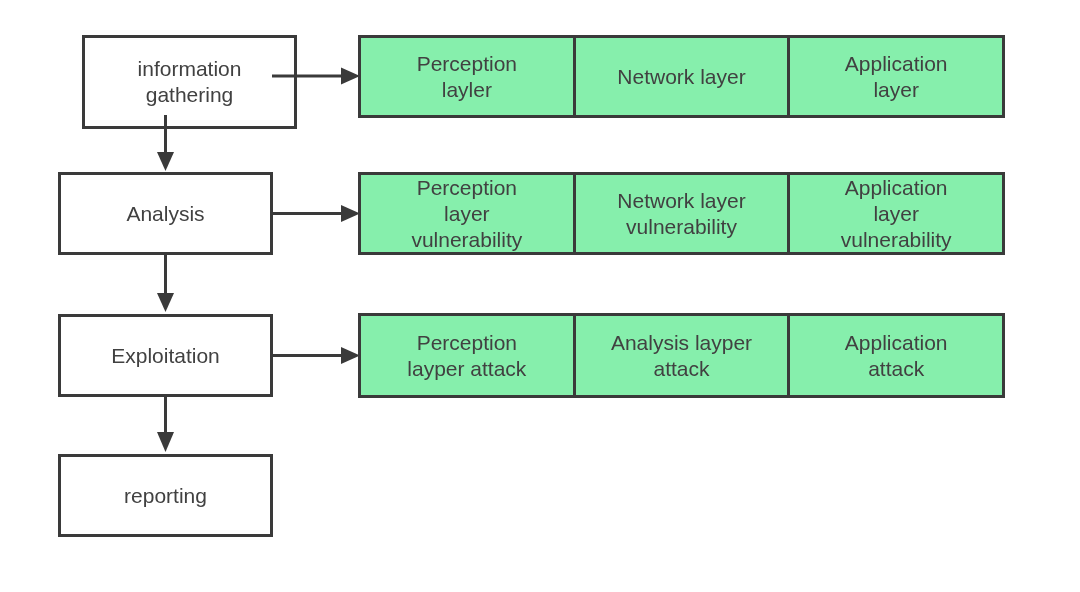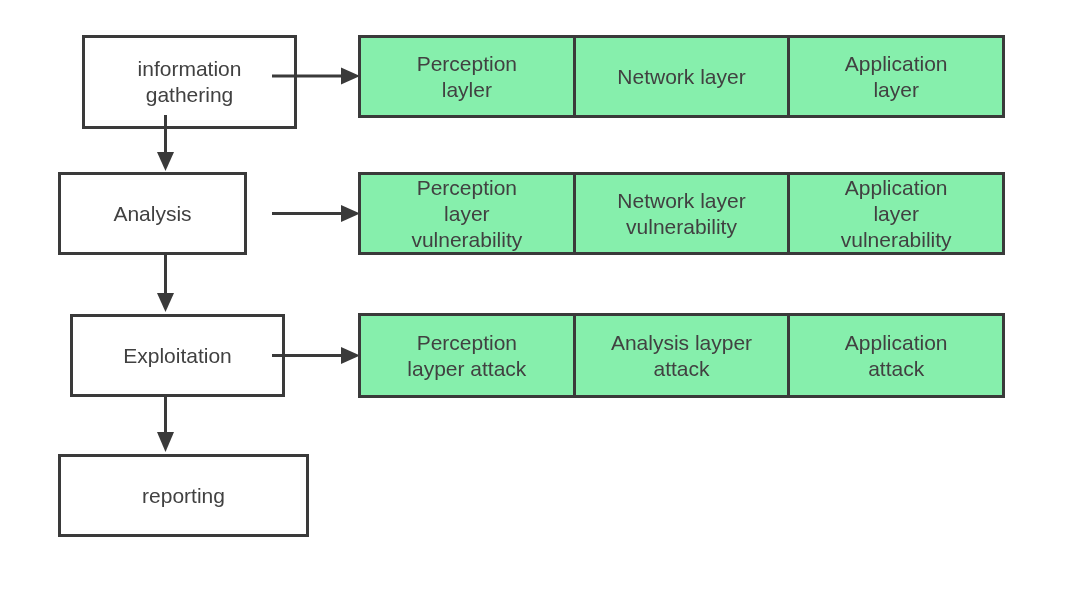--- a/index.html
+++ b/index.html
@@ -47,29 +47,29 @@
 </head>
 <body>
 
 <div class="canvas">
 
   <div class="box" style="left:58px; top:35px; width:215px; height:94px;margin-left:24px;">
     <span class="label">information
 gathering</span>
   </div>
 
-  <div class="box" style="left:58px; top:172px; width:189px; height:83px;">
+  <div class="box" style="left:58px; top:172px; width:215px; height:83px;">
     <span class="label">Analysis</span>
   </div>
 
-  <div class="box" style="left:70px; top:314px; width:215px; height:83px;">
+  <div class="box" style="left:58px; top:314px; width:215px; height:83px;">
     <span class="label">Exploitation</span>
   </div>
 
-  <div class="box" style="left:58px; top:454px; width:251px; height:83px;text-align:center;">
+  <div class="box" style="left:58px; top:454px; width:215px; height:83px;text-align:center;">
     <span class="label">reporting</span>
   </div>
 
   <div class="group" style="left:358px; top:35px; width:647px; height:83px;">
     <div class="cell">
       <span class="label">Perception
 layler</span>
     </div>
     <div class="cell">
       <span class="label">Network layer</span>

